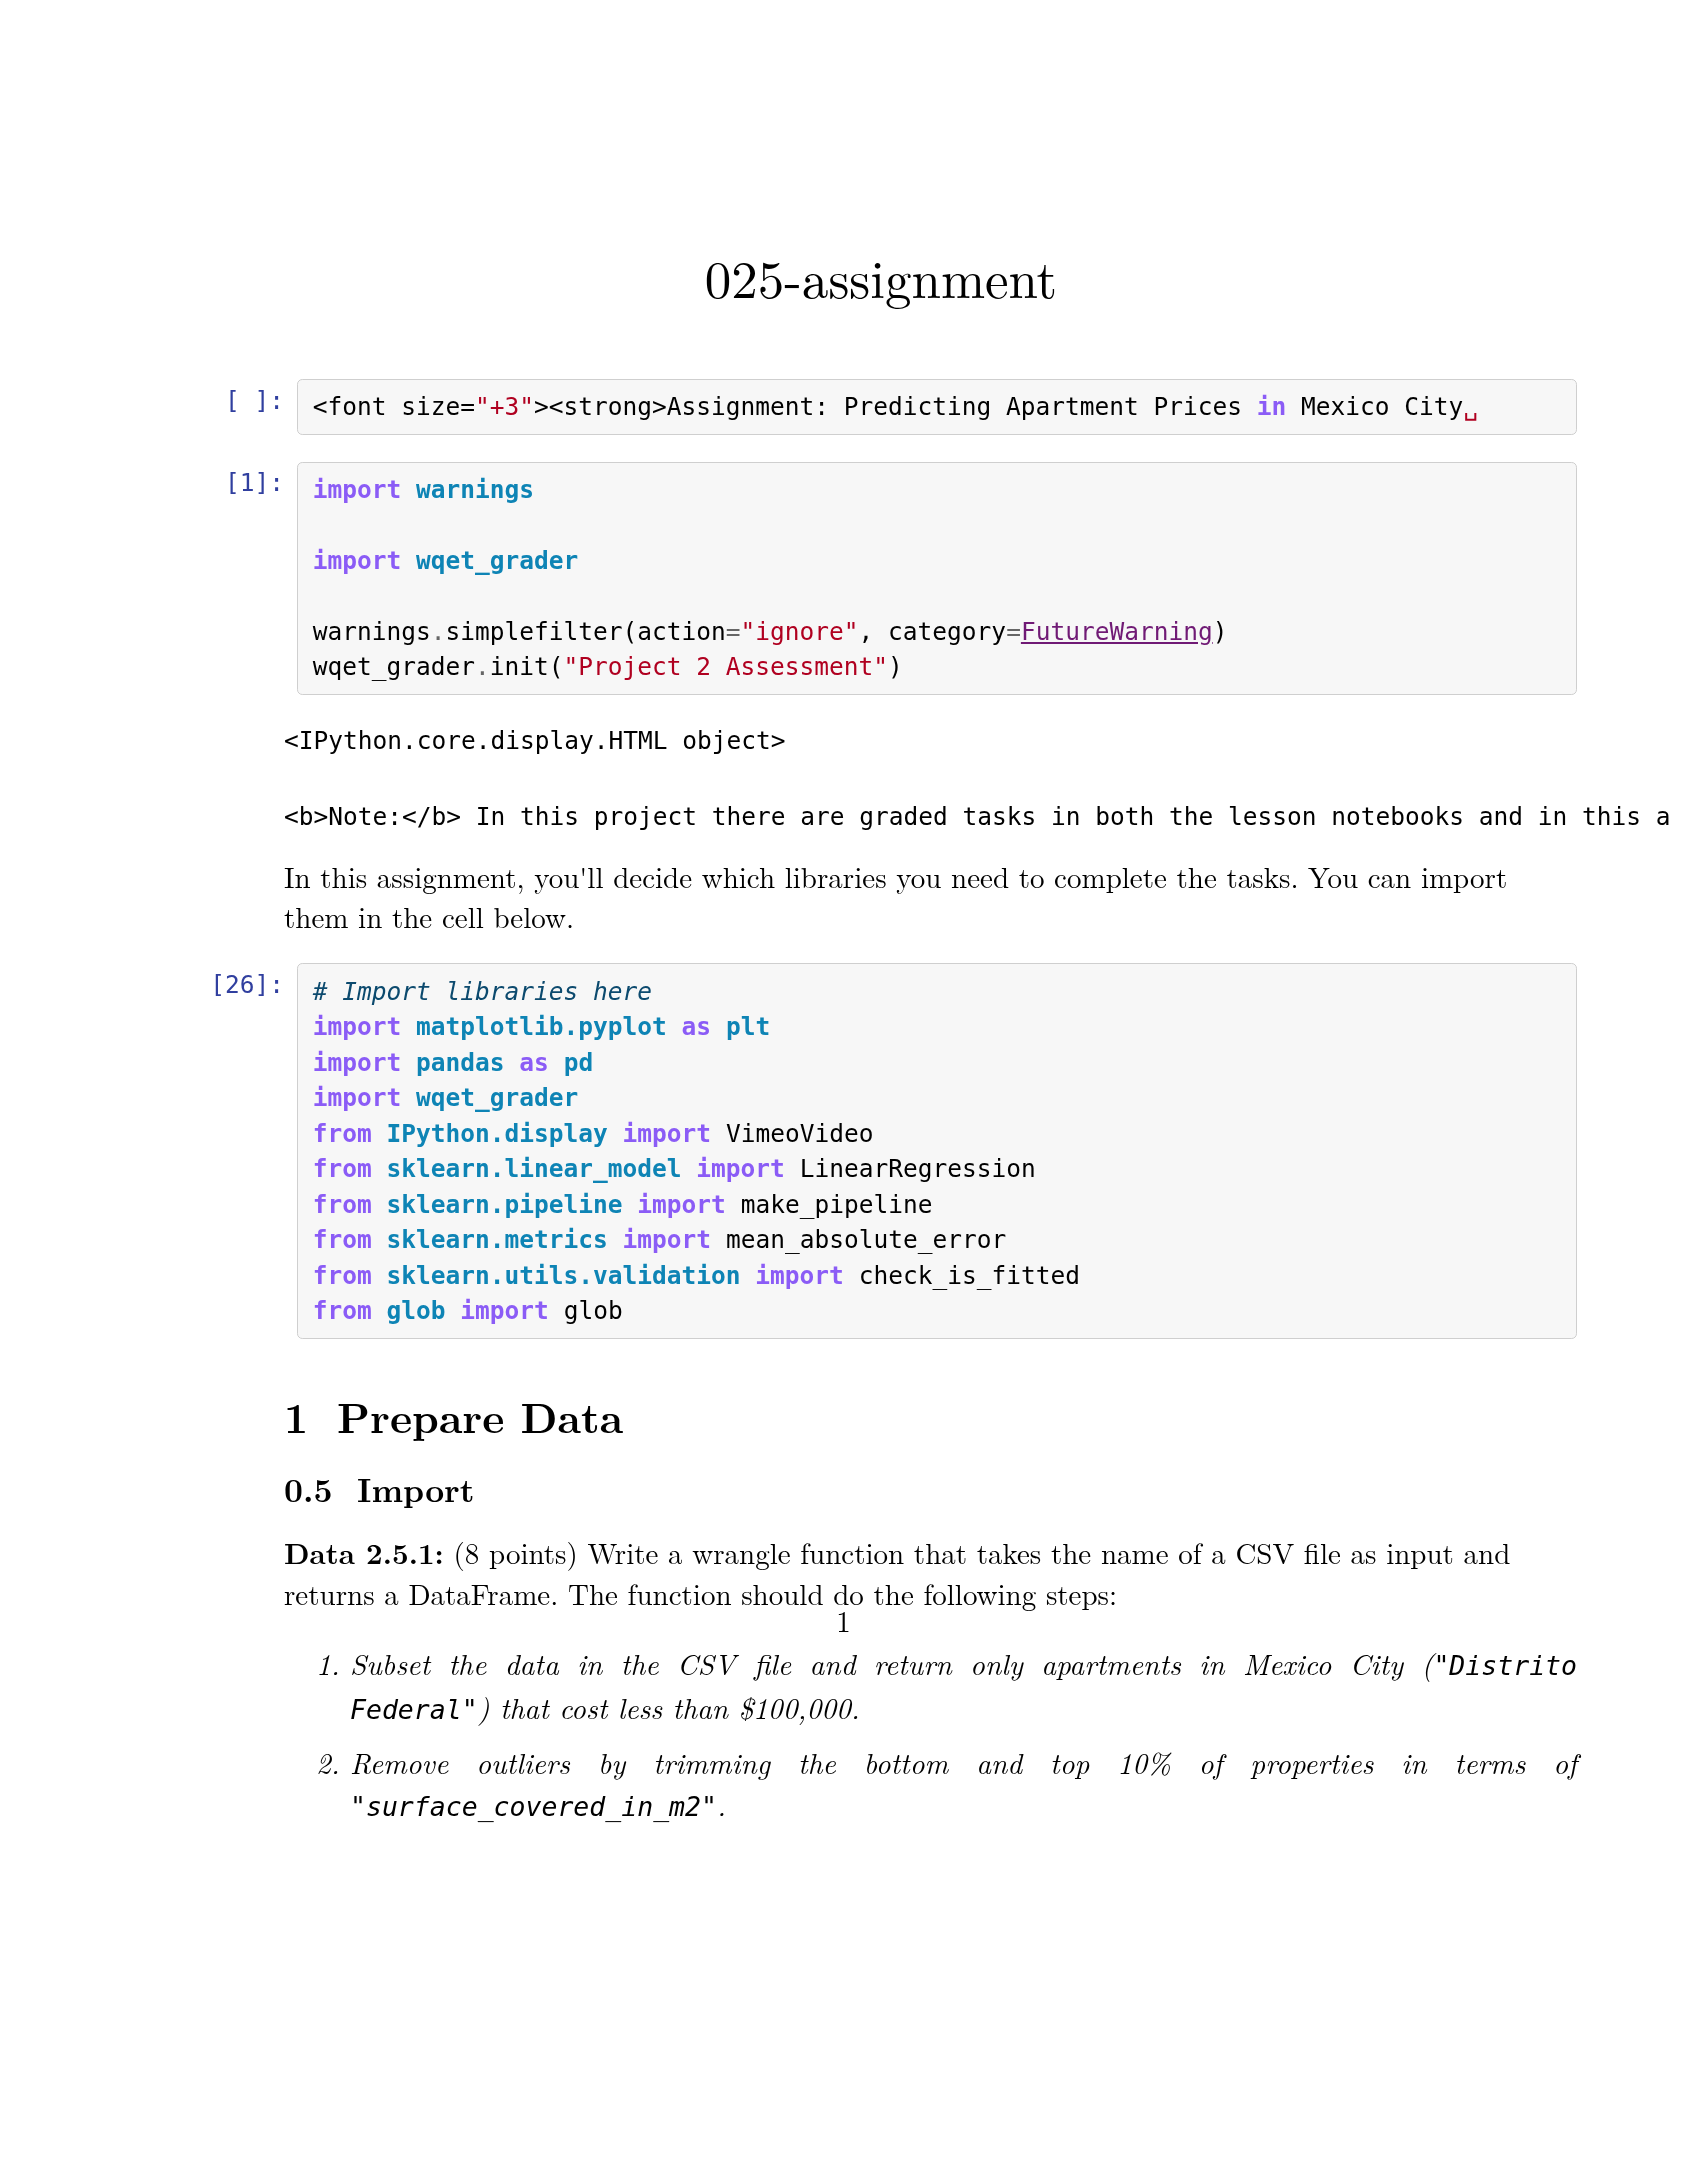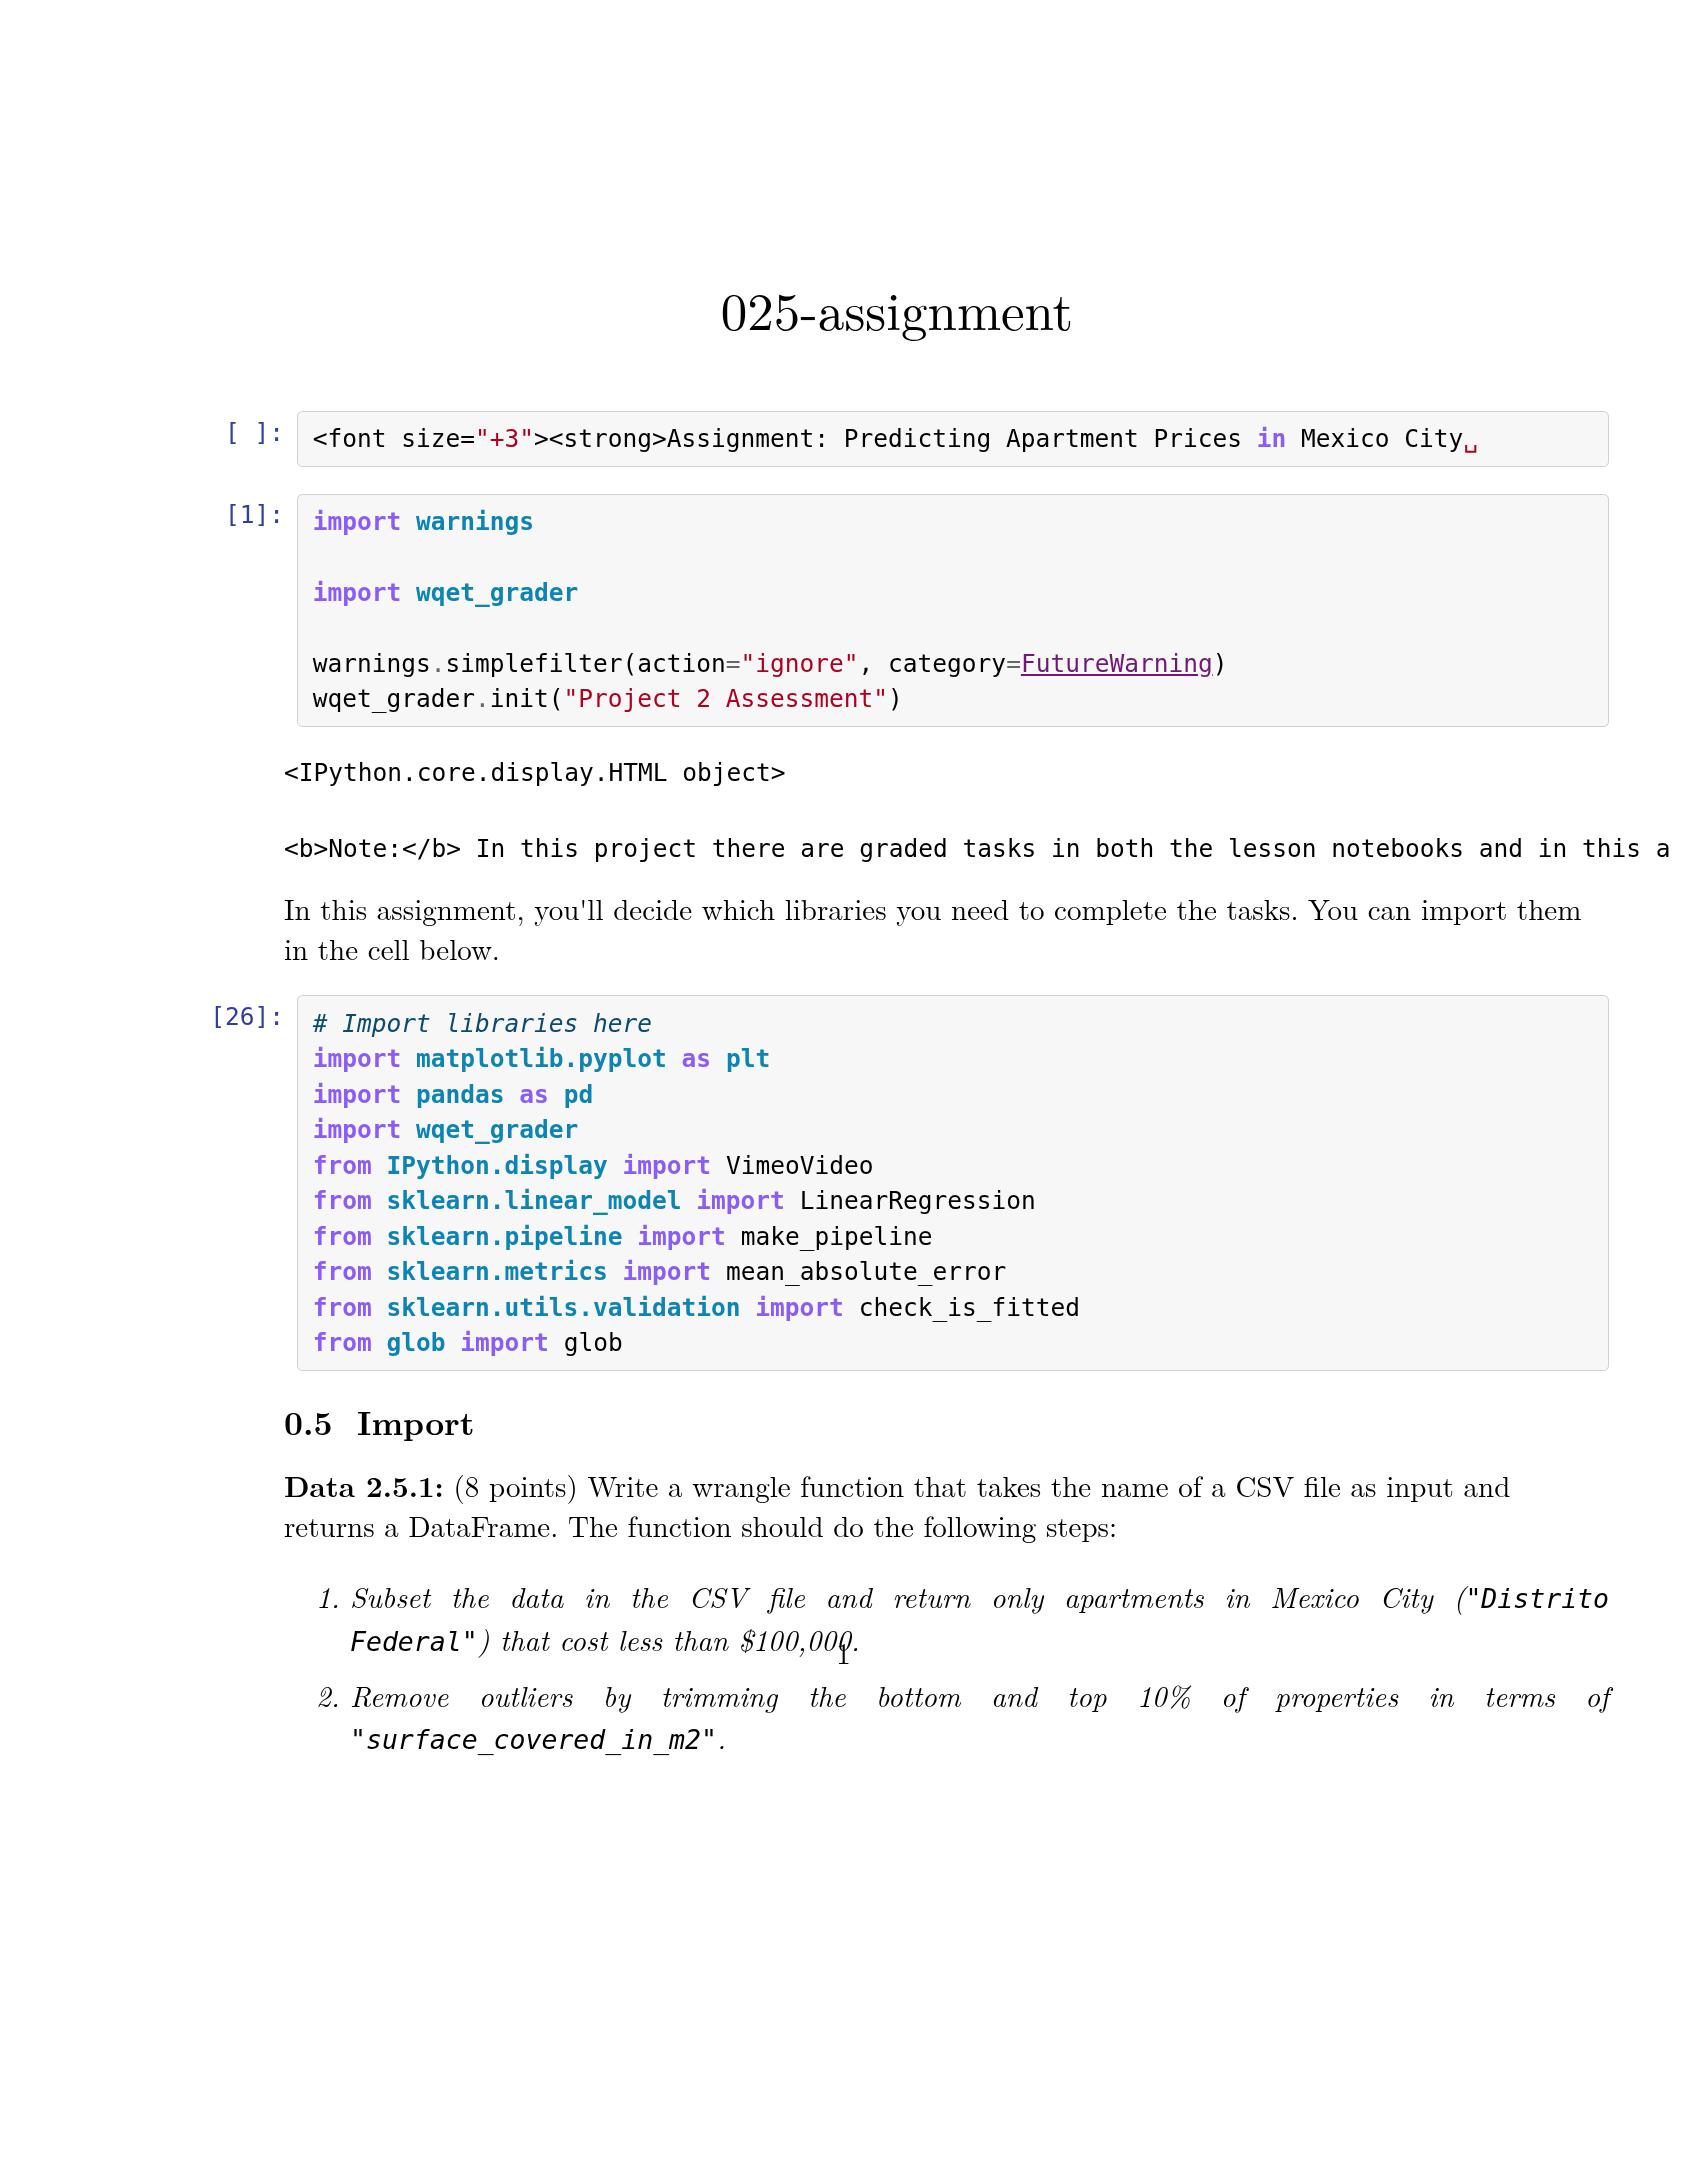--- a/index.html
+++ b/index.html
@@ -9,23 +9,22 @@
     width: 1687px;
     height: 2183px;
     background: #fff;
     font-family: "Latin Modern Roman", "Computer Modern", Georgia, serif;
     color: #000;
   }
   .page {
     box-sizing: border-box;
     width: 1687px;
     height: 1772px;
-    padding: 238px 78px 132px 185px;
+    padding: 238px 110px 132px 185px;
     position: relative;
-    margin-top: 32px;
   }
   .title {
     text-align: center;
     font-size: 53px;
     font-weight: 400;
     margin-bottom: 66px;
   }
   .date {
     text-align: center;
     font-size: 33px;
@@ -158,20 +157,23 @@
 
 <span>&lt;b&gt;Note:&lt;/b&gt; In this project there are graded tasks in both the lesson notebooks and in this a</span></div>
 
   <div class="bodytext">In this assignment, you'll decide which libraries you need to complete the tasks. You can import them in the cell below.</div>
 
   <div class="cell">
     <div class="prompt">[26]:</div>
     <div class="codebox"><span class="nl"><span class="tok-comment"># Import libraries here</span></span><span class="nl"><span class="tok-kw">import</span> <span class="tok-nn">matplotlib.pyplot</span> <span class="tok-kw">as</span> <span class="tok-nn">plt</span></span><span class="nl"><span class="tok-kw">import</span> <span class="tok-nn">pandas</span> <span class="tok-kw">as</span> <span class="tok-nn">pd</span></span><span class="nl"><span class="tok-kw">import</span> <span class="tok-nn">wqet_grader</span></span><span class="nl"><span class="tok-kw">from</span> <span class="tok-nn">IPython.display</span> <span class="tok-kw">import</span> <span>VimeoVideo</span></span><span class="nl"><span class="tok-kw">from</span> <span class="tok-nn">sklearn.linear_model</span> <span class="tok-kw">import</span> <span>LinearRegression</span></span><span class="nl"><span class="tok-kw">from</span> <span class="tok-nn">sklearn.pipeline</span> <span class="tok-kw">import</span> <span>make_pipeline</span></span><span class="nl"><span class="tok-kw">from</span> <span class="tok-nn">sklearn.metrics</span> <span class="tok-kw">import</span> <span>mean_absolute_error</span></span><span class="nl"><span class="tok-kw">from</span> <span class="tok-nn">sklearn.utils.validation</span> <span class="tok-kw">import</span> <span>check_is_fitted</span></span><span class="nl"><span class="tok-kw">from</span> <span class="tok-nn">glob</span> <span class="tok-kw">import</span> <span>glob</span></span></div>
   </div>
 
+  <h1 class="sec">
+    <span class="num">1</span><span>Prepare Data</span>
+  </h1>
 
   <h2 class="subsec">
     <span class="num">0.5</span><span>Import</span>
   </h2>
 
   <div class="task">
     <strong>Data 2.5.1:</strong><span> (8 points) Write a </span><span class="tt">wrangle</span><span> function that takes the name of a CSV file as input and returns a DataFrame. The function should do the following steps:</span>
   </div>
 
   <ol class="steps">

